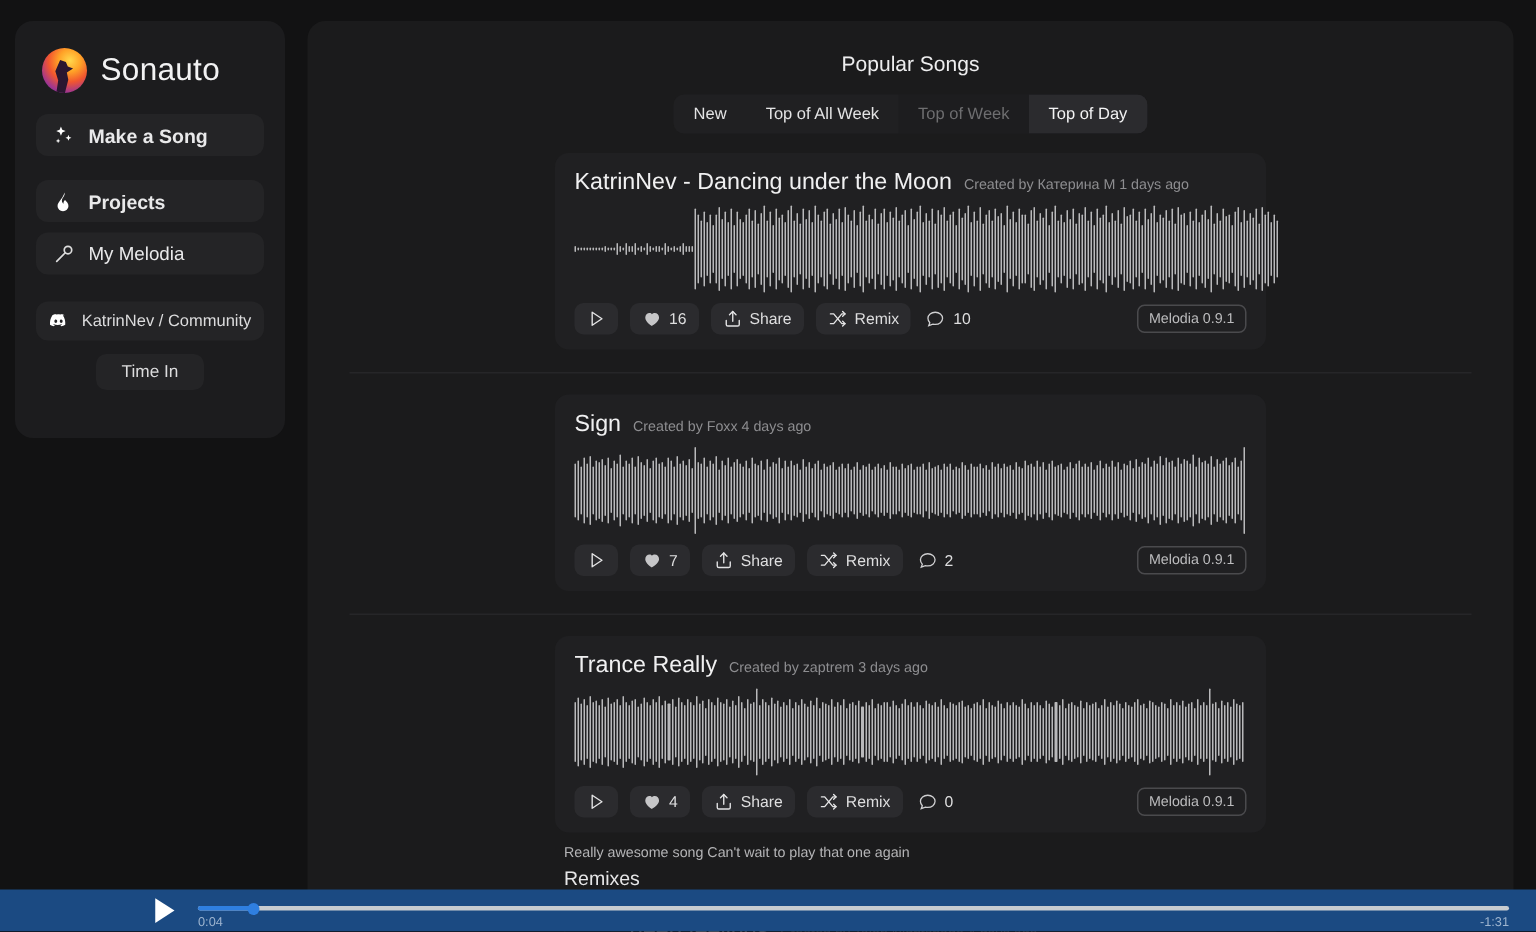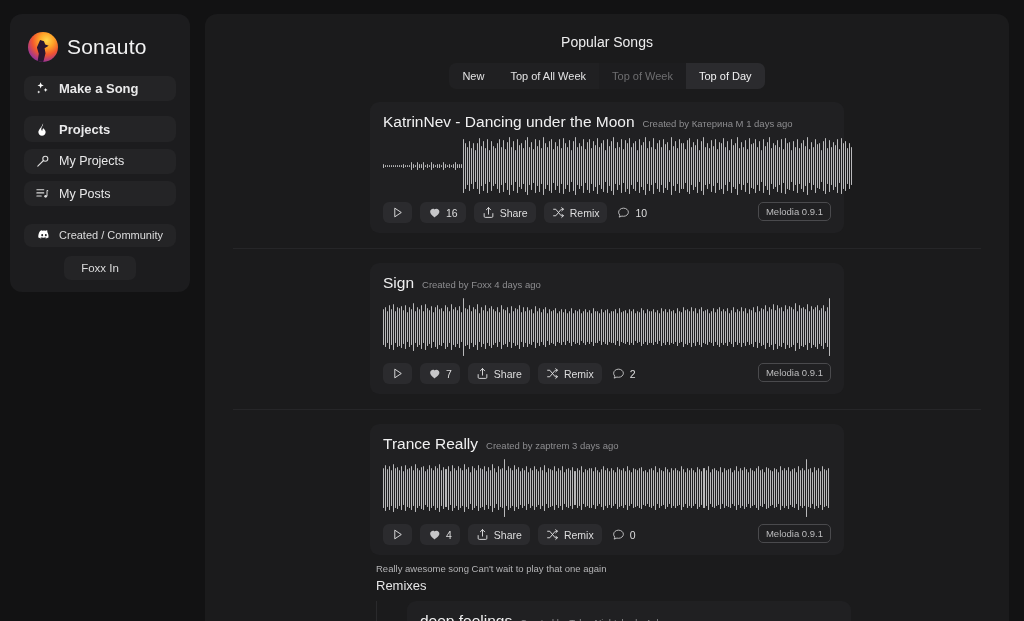--- a/index.html
+++ b/index.html
@@ -86,21 +86,21 @@
     background: #202022; border-radius: 9px;
     padding: 11px 13px 10px 13px;
   }
   .card-head { display: flex; align-items: baseline; gap: 8px; }
   .song-title { font-size: 15.5px; color: #f0f0f1; white-space: nowrap; }
   .song-meta { font-size: 9.5px; color: #8d8d90; white-space: nowrap; }
 
   .wave { height: 58px; margin: 6px 0 7px 0; display: flex; align-items: center; gap: 1px; }
   .wave span { flex: 1 1 auto; background: #b9b9bb; border-radius: .5px; min-width: 1px; }
 
-  .actions { display: flex; align-items: flex-start; gap: 8px; position: relative; }
+  .actions { display: flex; align-items: center; gap: 8px; position: relative; }
   .act {
     display: flex; align-items: center; gap: 5px;
     background: #2b2b2e; border-radius: 6px;
     height: 21px; padding: 0 8px;
     font-size: 10.5px; color: #dededf; cursor: pointer;
   }
   .act.plain { background: none; padding: 0 2px; }
   .act .ico { width: 13px; height: 13px; display: block; flex: none; }
   .badge {
     position: absolute; right: 0;
@@ -166,45 +166,35 @@
         <path fill="#fff" d="M13 2c.5 4-3 5.5-3 9 0 1.6.9 2.6 1.8 3.1-.3-1.5.3-3 1.6-4 2 2.2 3.6 3.7 3.6 6.4 0 3-2.6 5.5-5.8 5.5S5.4 19.5 5.4 16.5c0-4.6 4.6-6.4 7.6-14.5z"></path>
       </svg>
       <span>Projects</span>
     </div>
 
     <div class="side-btn">
       <svg class="ico" viewBox="0 0 24 24">
         <circle cx="16.5" cy="7.5" r="4" fill="none" stroke="#ddd" stroke-width="1.8"></circle>
         <path d="M13.6 10.4L4.5 19.5" fill="none" stroke="#ddd" stroke-width="1.8" stroke-linecap="round"></path>
       </svg>
-      <span>My Projects</span>
+      <span>My Melodia</span>
     </div>
 
-    <div class="side-btn">
-      <svg class="ico" viewBox="0 0 24 24">
-        <g stroke="#ddd" stroke-width="1.8" stroke-linecap="round">
-          <path d="M3 6h11M3 11h11M3 16h7"></path>
-        </g>
-        <circle cx="17" cy="16.5" r="2.2" fill="#ddd"></circle>
-        <path d="M19.2 16.5V7l2 .8" fill="none" stroke="#ddd" stroke-width="1.6"></path>
-      </svg>
-      <span>My Posts</span>
-    </div>
 
     <div class="gap-lg"></div>
 
     <div class="discord-btn">
       <svg class="ico" viewBox="0 0 24 24" style="width:14px;height:14px;">
         <path fill="#fff" d="M19 5.5A15 15 0 0015.4 4l-.3.6a12 12 0 00-6.2 0L8.6 4A15 15 0 005 5.5C2.6 9.2 2 12.8 2.3 16.3A15 15 0 006.9 18l.9-1.3c-.7-.3-1.3-.6-1.9-1l.4-.3a10.7 10.7 0 009.4 0l.4.3c-.6.4-1.2.7-1.9 1l.9 1.3a15 15 0 004.6-1.7c.4-4-.6-7.6-2.7-10.8zM8.9 14.2c-.9 0-1.6-.8-1.6-1.9s.7-1.9 1.6-1.9 1.7.9 1.6 1.9c0 1.1-.7 1.9-1.6 1.9zm6.2 0c-.9 0-1.6-.8-1.6-1.9s.7-1.9 1.6-1.9 1.7.9 1.6 1.9c0 1.1-.7 1.9-1.6 1.9z"></path>
       </svg>
-      <span>Created / Community</span>
+      <span>KatrinNev / Community</span>
     </div>
 
     <div class="signin-wrap">
-      <div class="signin-btn">Foxx In</div>
+      <div class="signin-btn">Time In</div>
     </div>
   </div>
 
   <div id="main">
 
     <div class="page-title">Popular Songs</div>
 
     <div class="tabbar">
       <div class="tabs">
         <div class="tab">New</div>
@@ -1067,14 +1057,26 @@
               </div>
 
             </div>
           </div>
         </div>
       </div>
 
     </div>
   </div>
 
+  <div id="player">
+    <svg class="player-play" viewBox="0 0 24 24">
+      <path d="M6 3l14 9-14 9z" fill="#ffffff"></path>
+    </svg>
+    <div class="seek">
+      <div class="seek-track"></div>
+      <div class="seek-fill" style="width: 4.2%;"></div>
+      <div class="seek-thumb" style="left: 4.2%;"></div>
+      <div class="t-cur">0:04</div>
+      <div class="t-rem">-1:31</div>
+    </div>
+  </div>
 
 </div>
 
 </body></html>

